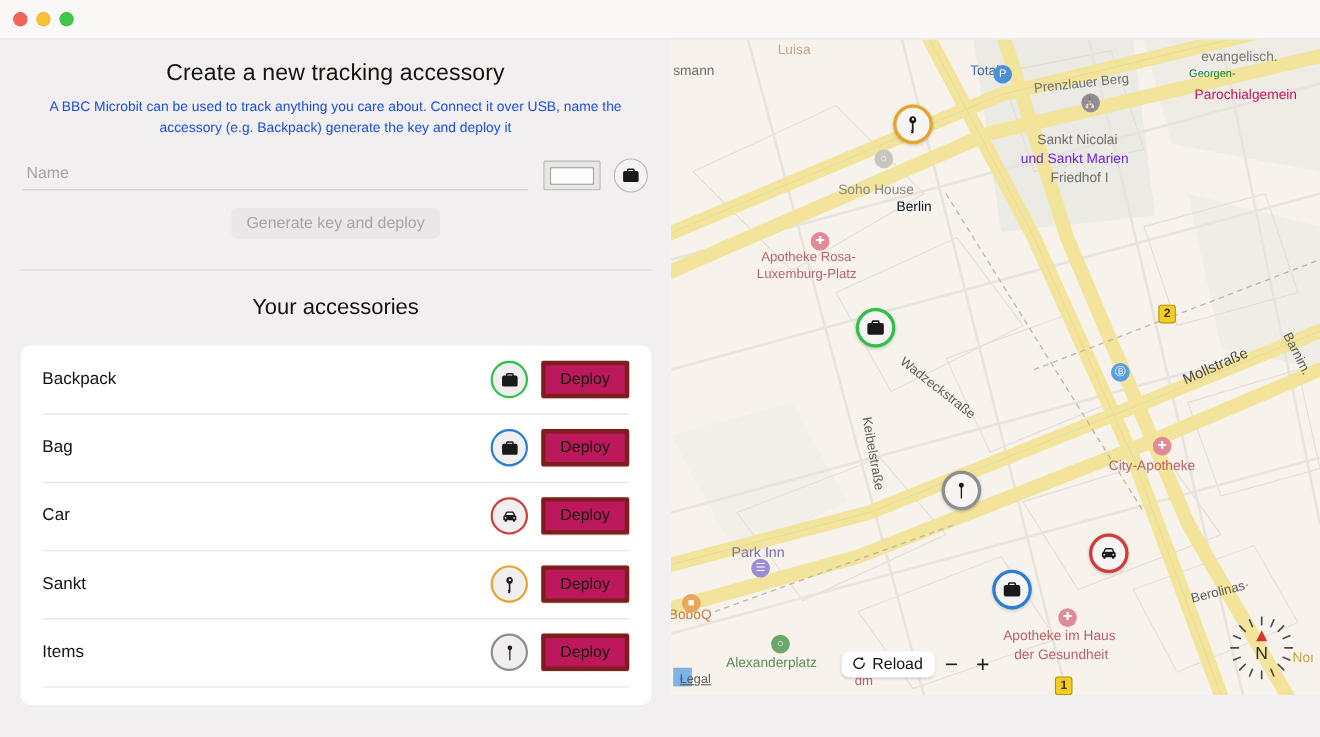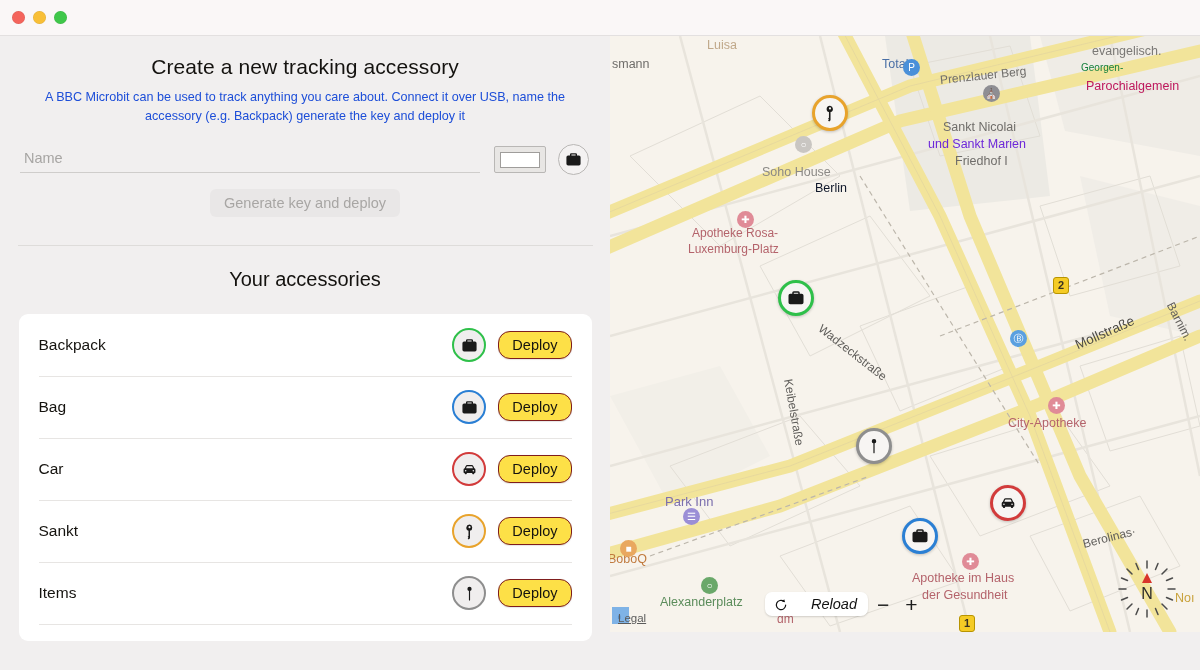--- a/index.html
+++ b/index.html
@@ -153,23 +153,23 @@
     width: 34px; height: 34px;
     border-radius: 50%;
     border: 2.5px solid #999;
     background: #f0eeee;
     display: flex; align-items: center; justify-content: center;
     box-sizing: border-box;
     margin-right: 12px;
   }
   .deploy-btn {
     flex: 0 0 auto;
-    background: #fde047;
-    border: 1px solid #7f1d1d;
-    border-radius: 12px;
+    background: #be185d;
+    border: 4px solid #7f1d1d;
+    border-radius: 2px;
     font-size: 14.5px;
     color: #15130f;
     padding: 5px 13px;
     font-family: "Liberation Sans", sans-serif;
     box-shadow: 0 0.5px 1px rgba(0,0,0,.10);
   }
   .acc-bottom-sep {
     width: 533px; height: 1px; background: #e7e5e3;
     margin: 0 auto;
   }
@@ -232,28 +232,27 @@
     box-shadow: 0 1px 2px rgba(0,0,0,.16);
   }
   .seg-item {
     font-size: 14.5px;
     color: #121212;
     padding: 3px 10px;
     border-radius: 6px;
   }
   .seg-item.active { background: #ffffff; box-shadow: 0 0.5px 1.5px rgba(0,0,0,.18); }
   .reload-btn {
-    display: flex; align-items: flex-end; gap: 23px;
+    display: flex; align-items: flex-start; gap: 5px;
     background: #ffffff;
     border-radius: 7px;
     padding: 4px 11px 4px 9px;
     margin-left: 7px;
     font-size: 14.5px; color: #121212;
     box-shadow: 0 1px 2px rgba(0,0,0,.16);
-    font-style: italic;
   }
   .zoom-ctl {
     margin-left: 9px;
     display: flex; align-items: center; gap: 16px;
     font-size: 21px; color: #1d1d1d; line-height: 1;
   }
   .compass {
     position: absolute; left: 1115px; top: 557px;
     width: 64px; height: 64px;
     z-index: 40;

